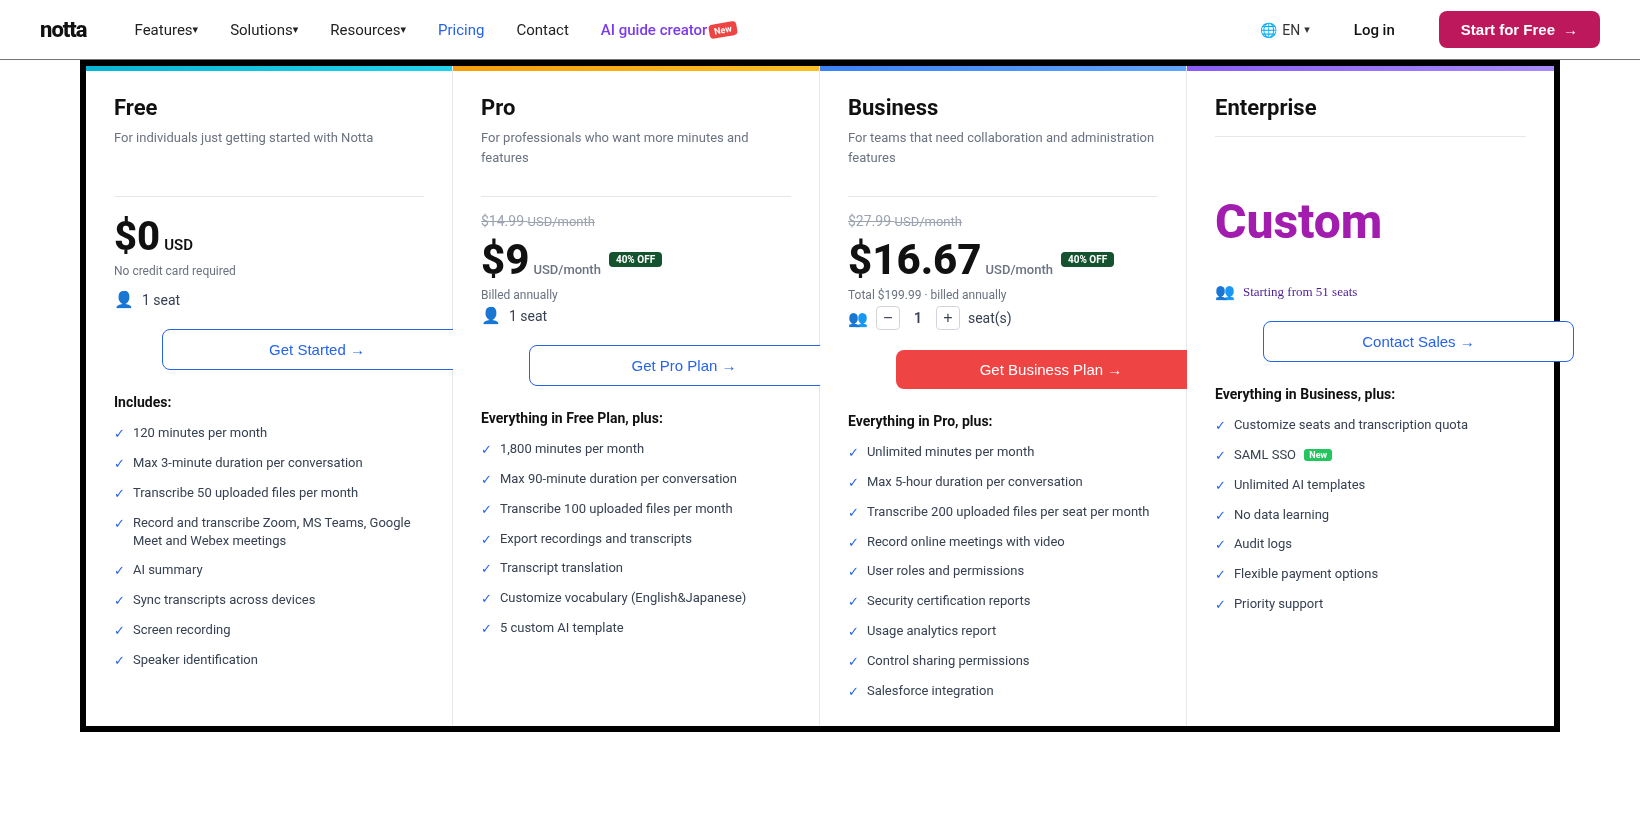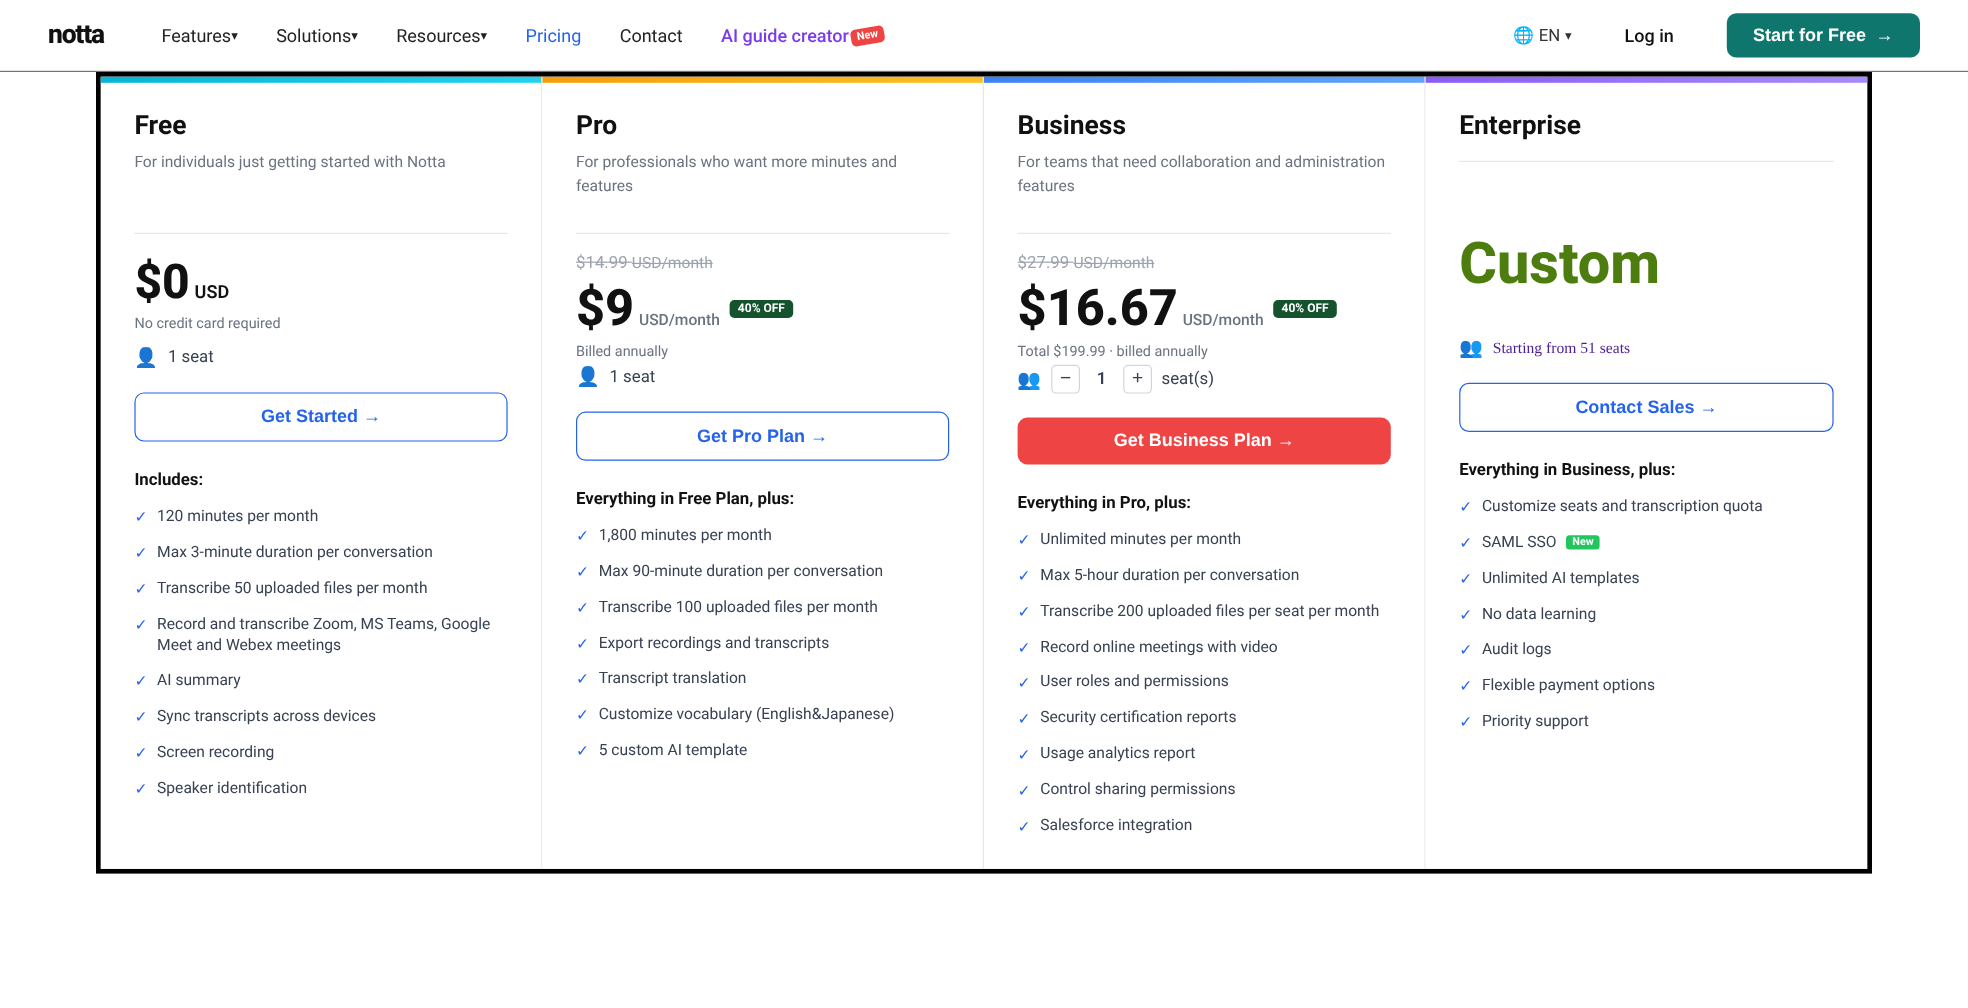--- a/index.html
+++ b/index.html
@@ -8,26 +8,26 @@
     
     nav { display: flex; align-items: center; padding: 0 40px; height: 60px; border-bottom: 1px solid #737373; gap: 32px; }
     .logo { font-size: 22px; font-weight: 800; color: #111; margin-right: 16px; letter-spacing: -1px; }
     .nav-link { color: #222; text-decoration: none; font-size: 15px; display: flex; align-items: center; gap: 0; cursor: pointer; }
     .nav-link.active { color: #2563eb; }
     .nav-ai { color: #7c3aed; font-weight: 500; }
     .nav-badge { background: #ef4444; color: #fff; font-size: 9px; font-weight: 700; padding: 2px 5px; border-radius: 4px; transform: rotate(-10deg); display: inline-block; margin-left: 2px; }
     .nav-spacer { flex: 1; }
     .nav-lang { display: flex; align-items: center; gap: 4px; cursor: pointer; color: #333; font-size: 14px; }
     .nav-login { font-size: 15px; font-weight: 500; cursor: pointer; color: #111; margin-left: 12px; }
-    .nav-cta { background: #0f766e; color: #fff; border: none; border-radius: 8px; padding: 10px 22px; font-size: 15px; font-weight: 600; cursor: pointer; display: flex; align-items: center; gap: 8px; margin-left: 12px; }
+    .nav-cta { background: #be185d; color: #fff; border: none; border-radius: 8px; padding: 10px 22px; font-size: 15px; font-weight: 600; cursor: pointer; display: flex; align-items: center; gap: 8px; margin-left: 12px; }
     .chevron { font-size: 11px; }
 
     
     .pricing-wrapper { padding: 0 40px 40px; max-width: 1560px; margin: 0 auto; }
-    .pricing-grid { display: grid; grid-template-columns: repeat(4, 1fr); gap: 0; border: 4px solid #000000; border-radius: 0; }
+    .pricing-grid { display: grid; grid-template-columns: repeat(4, 1fr); gap: 0; border: 6px solid #000000; border-radius: 0; }
 
     .plan-card { padding: 28px 28px 24px; border-right: 1px solid #e5e7eb; position: relative; background: #fff; }
     .plan-card:last-child { border-right: none; }
 
     .plan-top-bar { height: 5px; margin: -28px -28px 24px; border-radius: 0; }
     .bar-free { background: linear-gradient(90deg, #06b6d4, #22d3ee); }
     .bar-pro { background: linear-gradient(90deg, #f59e0b, #fbbf24); }
     .bar-business { background: linear-gradient(90deg, #3b82f6, #60a5fa); }
     .bar-enterprise { background: linear-gradient(90deg, #8b5cf6, #a78bfa); }
 
@@ -35,34 +35,34 @@
     .plan-desc { font-size: 13px; color: #6b7280; line-height: 1.5; min-height: 52px; }
 
     .plan-divider { border: none; border-top: 1px solid #e5e7eb; margin: 16px 0; }
 
     .original-price { color: #9ca3af; text-decoration: line-through; font-size: 14px; margin-bottom: 6px; }
     .original-price span { font-size: 13px; color: #9ca3af; }
 
     .price-row { display: flex; align-items: baseline; gap: 4px; flex-wrap: wrap; margin-bottom: 4px; }
     .price-amount { font-size: 40px; font-weight: 800; color: #111; }
     .price-currency { font-size: 18px; font-weight: 700; color: #111; }
-    .price-custom { font-size: 48px; font-weight: 800; color: #4d7c0f; }
+    .price-custom { font-size: 48px; font-weight: 800; color: #a21caf; }
 
     .badge-off { background: #14532d; color: #fff; font-size: 10px; font-weight: 700; padding: 2px 7px; border-radius: 4px; align-self: center; margin-left: 4px; }
 
     .billed-note { font-size: 12px; color: #6b7280; margin-bottom: 4px; }
     .no-cc { font-size: 12px; color: #6b7280; margin-bottom: 12px; }
 
     .seat-row { display: flex; align-items: center; gap: 8px; font-size: 14px; color: #374151; margin-bottom: 20px; }
     .seat-icon { font-size: 16px; color: #6b7280; }
     .seat-stepper { display: flex; align-items: center; gap: 8px; }
     .stepper-btn { width: 24px; height: 24px; border: 1px solid #d1d5db; border-radius: 4px; background: #fff; font-size: 16px; cursor: pointer; display: flex; align-items: center; justify-content: center; color: #374151; }
     .stepper-val { font-size: 14px; font-weight: 600; min-width: 20px; text-align: center; }
 
-    .plan-btn { width: 100%; padding: 11px 0; border-radius: 8px; font-size: 15px; font-weight: 700; cursor: pointer; display: flex; align-items: center; justify-content: center; gap: 8px; margin-bottom: 24px; }
+    .plan-btn { width: 100%; padding: 11px 0; border-radius: 8px; font-size: 15px; font-weight: 400; cursor: pointer; display: flex; align-items: center; justify-content: center; gap: 8px; margin-bottom: 24px; margin-left: 48px; }
     .btn-outline { background: #fff; border: 1.5px solid #2563eb; color: #2563eb; }
     .btn-filled { background: #ef4444; border: none; color: #fff; }
     .btn-outline-dark { background: #fff; border: 1.5px solid #2563eb; color: #2563eb; }
 
     .features-header { font-size: 14px; font-weight: 700; color: #111; margin-bottom: 14px; }
     .feature-list { list-style: none; display: flex; flex-direction: column; gap: 10px; }
     .feature-item { display: flex; align-items: flex-start; gap: 8px; font-size: 13px; color: #374151; line-height: 1.45; }
     .check-icon { color: #2563eb; font-size: 13px; flex-shrink: 0; margin-top: 1px; }
 
     .saml-new { background: #22c55e; color: #fff; font-size: 9px; font-weight: 700; padding: 1px 5px; border-radius: 3px; margin-left: 5px; vertical-align: middle; }

